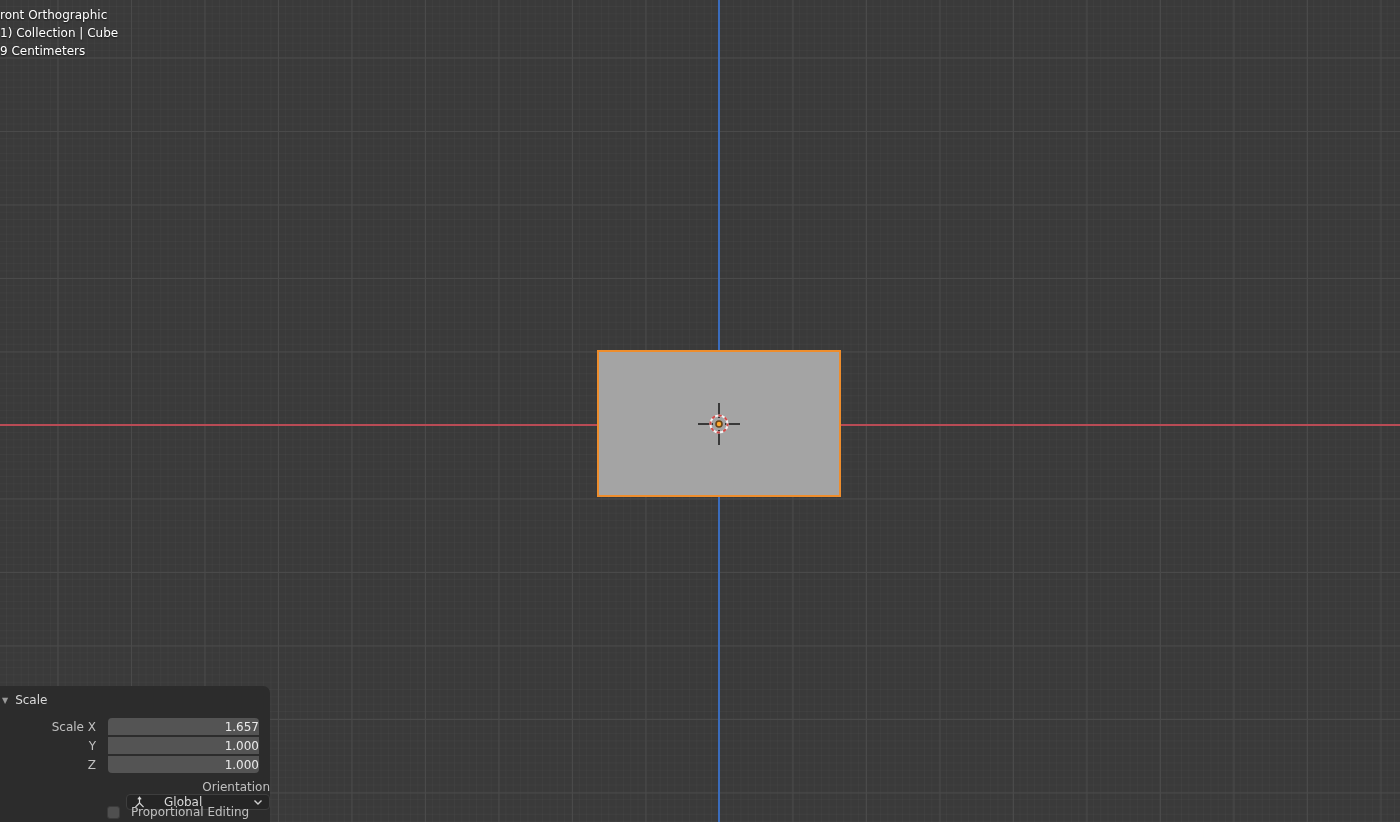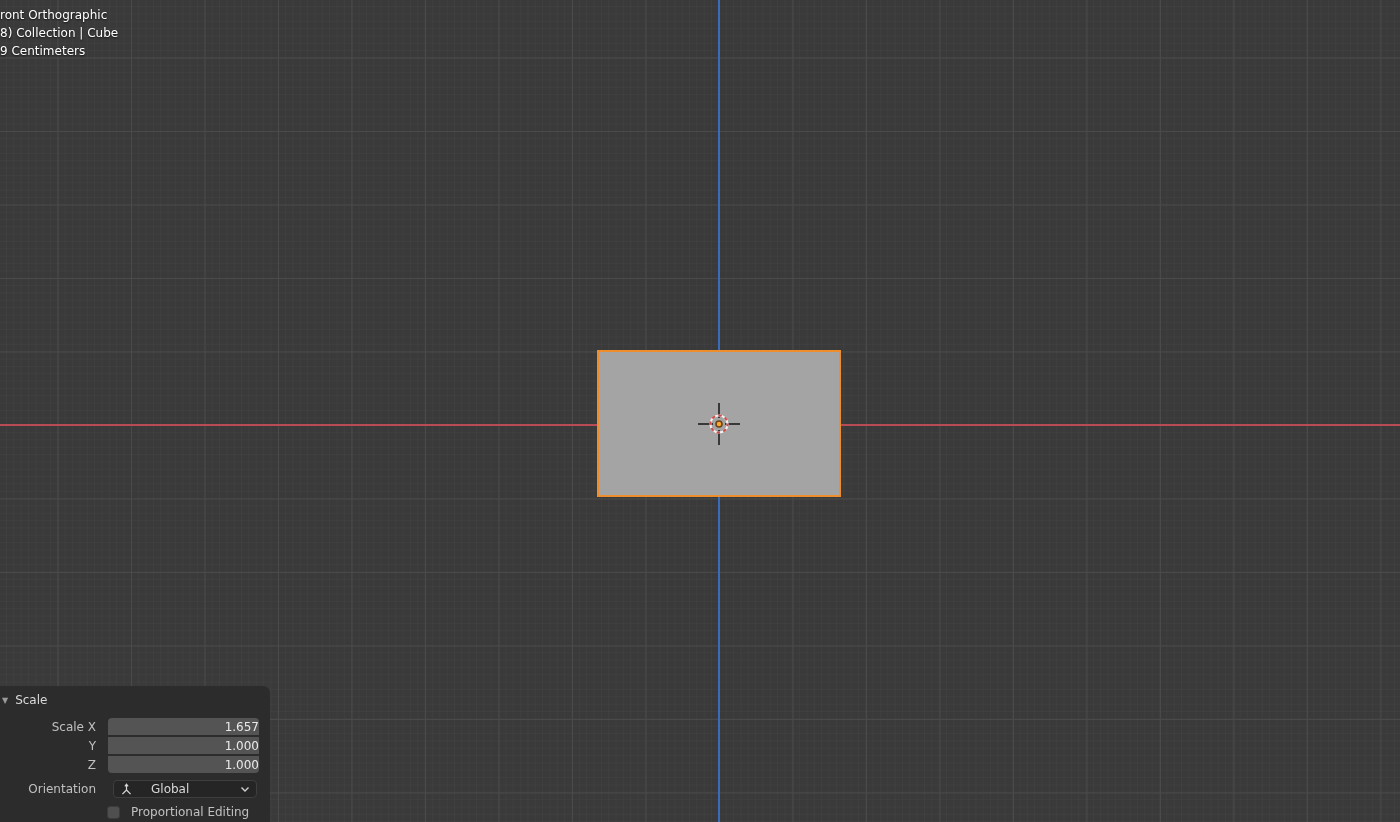--- a/index.html
+++ b/index.html
@@ -42,21 +42,21 @@
   .fgroup { position:absolute; top:32px; left:0; right:0; }
   .prow { display:flex; align-items:center; height:17px; margin-bottom:2px; }
   .plabel { width:96px; text-align:right; color:#c0c0c0; flex:none; }
   .nfield { margin-left:12px; width:151px; height:17px;
             background: var(--field-bg, #545454);
             display:flex; align-items:center; justify-content:flex-end;
             color:#e9e9e9; cursor:ew-resize; }
   .nfield.first { border-radius:4px 4px 0 0; }
   .nfield.last  { border-radius:0 0 4px 4px; }
 
-  .orow { position:absolute; top:94px; left:0; right:0; display:flex; align-items:center; height:18px; }
+  .orow { position:absolute; top:94px; left:0; right:0; display:flex; align-items:flex-end; height:18px;flex-direction:column; }
   .dropdown { margin-left:17px; width:144px; height:18px; background:#252525;
               border:1px solid #3e3e3e; border-radius:4px; display:flex; align-items:center;
               padding:0 6px; gap:18px; color:#d8d8d8; cursor:pointer; }
   .dropdown .dd-text { flex:1; }
 
   .proprow { position:absolute; top:119px; left:107px; display:flex; align-items:center; gap:11px; }
   .checkbox { width:13px; height:13px; background:#4f4f4f; border:1px solid #3b3b3b;
               border-radius:3px; cursor:pointer; }
   .cblabel { color:#c0c0c0; }
 </style>
@@ -75,21 +75,21 @@
     <line x1="0" y1="6" x2="0" y2="21" stroke="#141414" stroke-width="1.5"></line>
     <line x1="-21" y1="0" x2="-6" y2="0" stroke="#141414" stroke-width="1.5"></line>
     <line x1="6" y1="0" x2="21" y2="0" stroke="#141414" stroke-width="1.5"></line>
     <circle r="8.6" fill="none" stroke="#f2f2f2" stroke-width="2"></circle>
     <circle r="8.6" fill="none" stroke="#d04a48" stroke-width="2" stroke-dasharray="3.4 3.4" stroke-dashoffset="1.2"></circle>
     <circle r="3" fill="#ffa72e" stroke="#6b4416" stroke-width="1.6"></circle>
   </svg>
 
   <div class="overlay-text">
     <div>ront Orthographic</div>
-    <div>8) Collection | Cube</div>
+    <div>1) Collection | Cube</div>
     <div>9 Centimeters</div>
   </div>
 
   <div class="panel">
     <div class="panel-header">
       <span class="tri">▼</span>
       <span class="ptitle">Scale</span>
     </div>
 
     <div class="fgroup">

